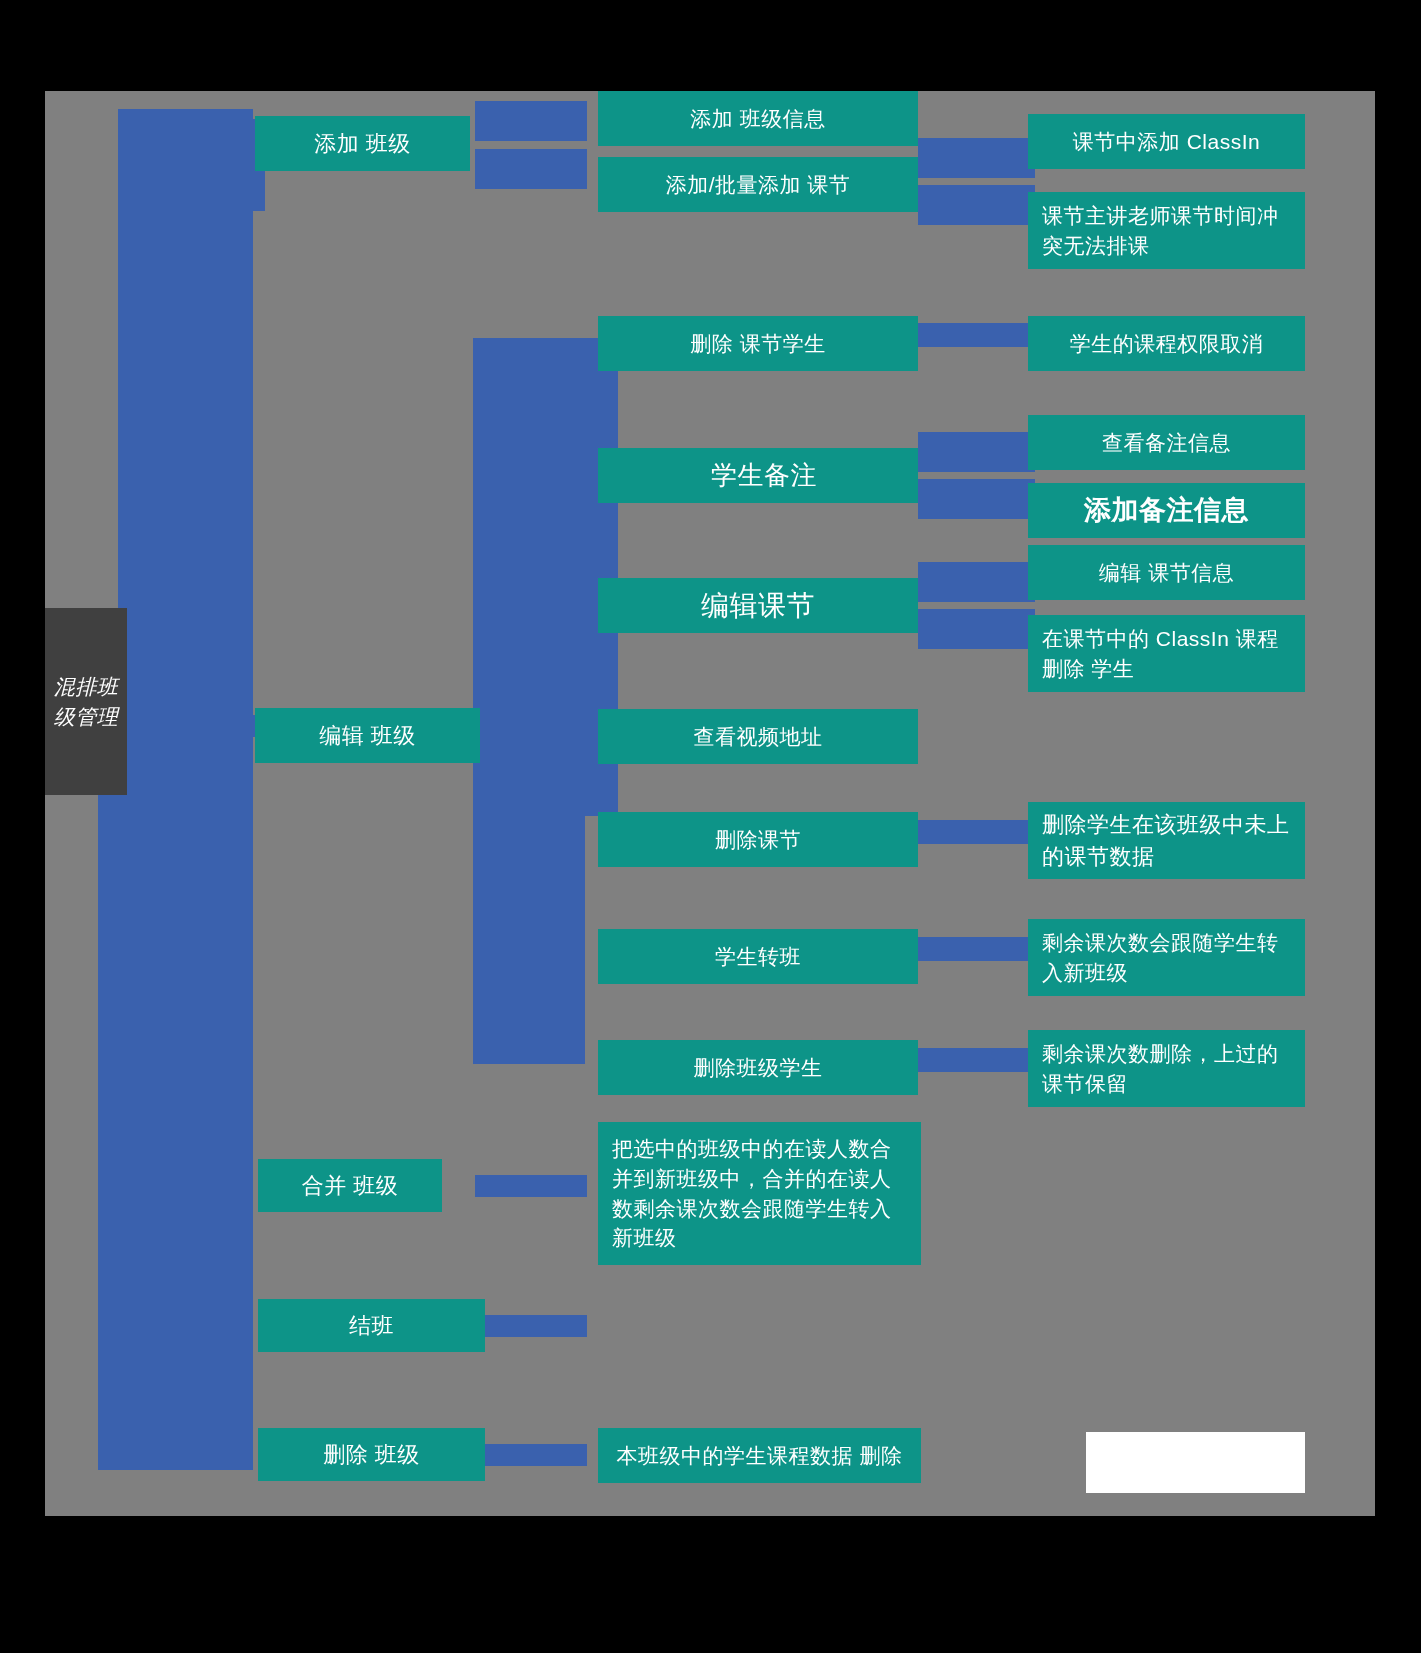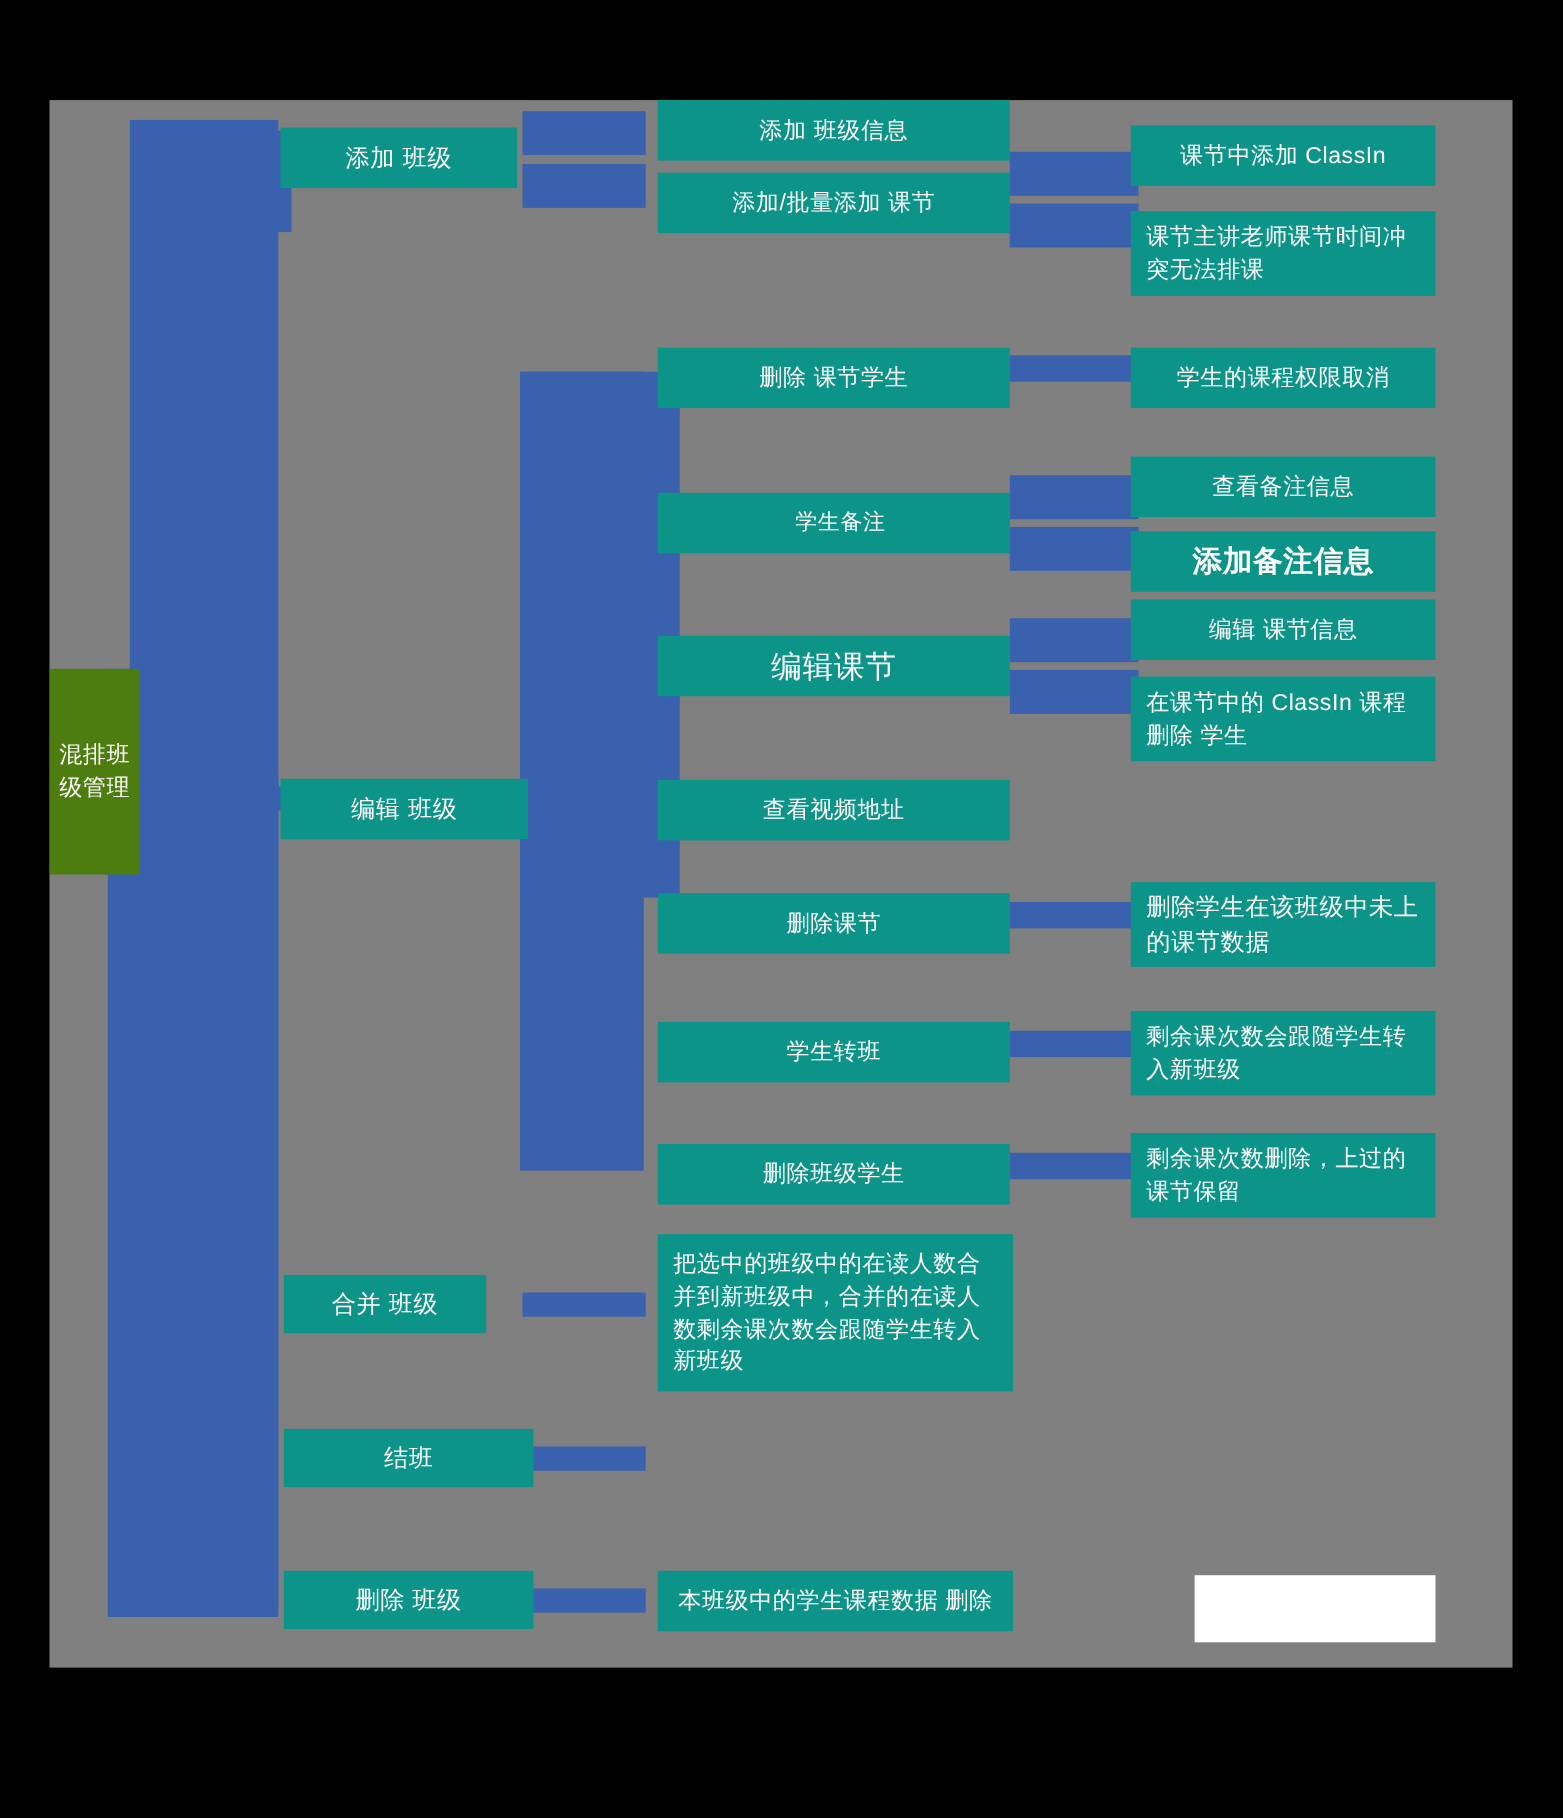--- a/index.html
+++ b/index.html
@@ -45,21 +45,22 @@
     justify-content: flex-start;
     text-align: left;
   }
   .node .txt {
     display: block;
     width: 100%;
     line-height: 1.42;
     white-space: pre-line;
   }
   .node.root {
-    background: #4d7c0f;
+    background: #404040;
+    font-style: italic;
   }
   .conn {
     position: absolute;
     background: #3A61AE;
   }
   .whitebox {
     position: absolute;
     background: #ffffff;
   }
 </style>
@@ -136,21 +137,21 @@
     </div>
 
     <div class="node center" style="left:553px; top:66px; width:320px; height:55px; font-size:21px;">
       <span class="txt">添加/批量添加 课节</span>
     </div>
 
     <div class="node center" style="left:553px; top:225px; width:320px; height:55px; font-size:21px;">
       <span class="txt">删除 课节学生</span>
     </div>
 
-    <div class="node center" style="left:553px; top:357px; width:320px; height:55px; font-size:20px;padding-left:12px;">
+    <div class="node center" style="left:553px; top:357px; width:320px; height:55px; font-size:26px;padding-left:12px;">
       <span class="txt">学生备注</span>
     </div>
 
     <div class="node center" style="left:553px; top:487px; width:320px; height:55px; font-size:28px;">
       <span class="txt">编辑课节</span>
     </div>
 
     <div class="node center" style="left:553px; top:618px; width:320px; height:55px; font-size:21px;">
       <span class="txt">查看视频地址</span>
     </div>

